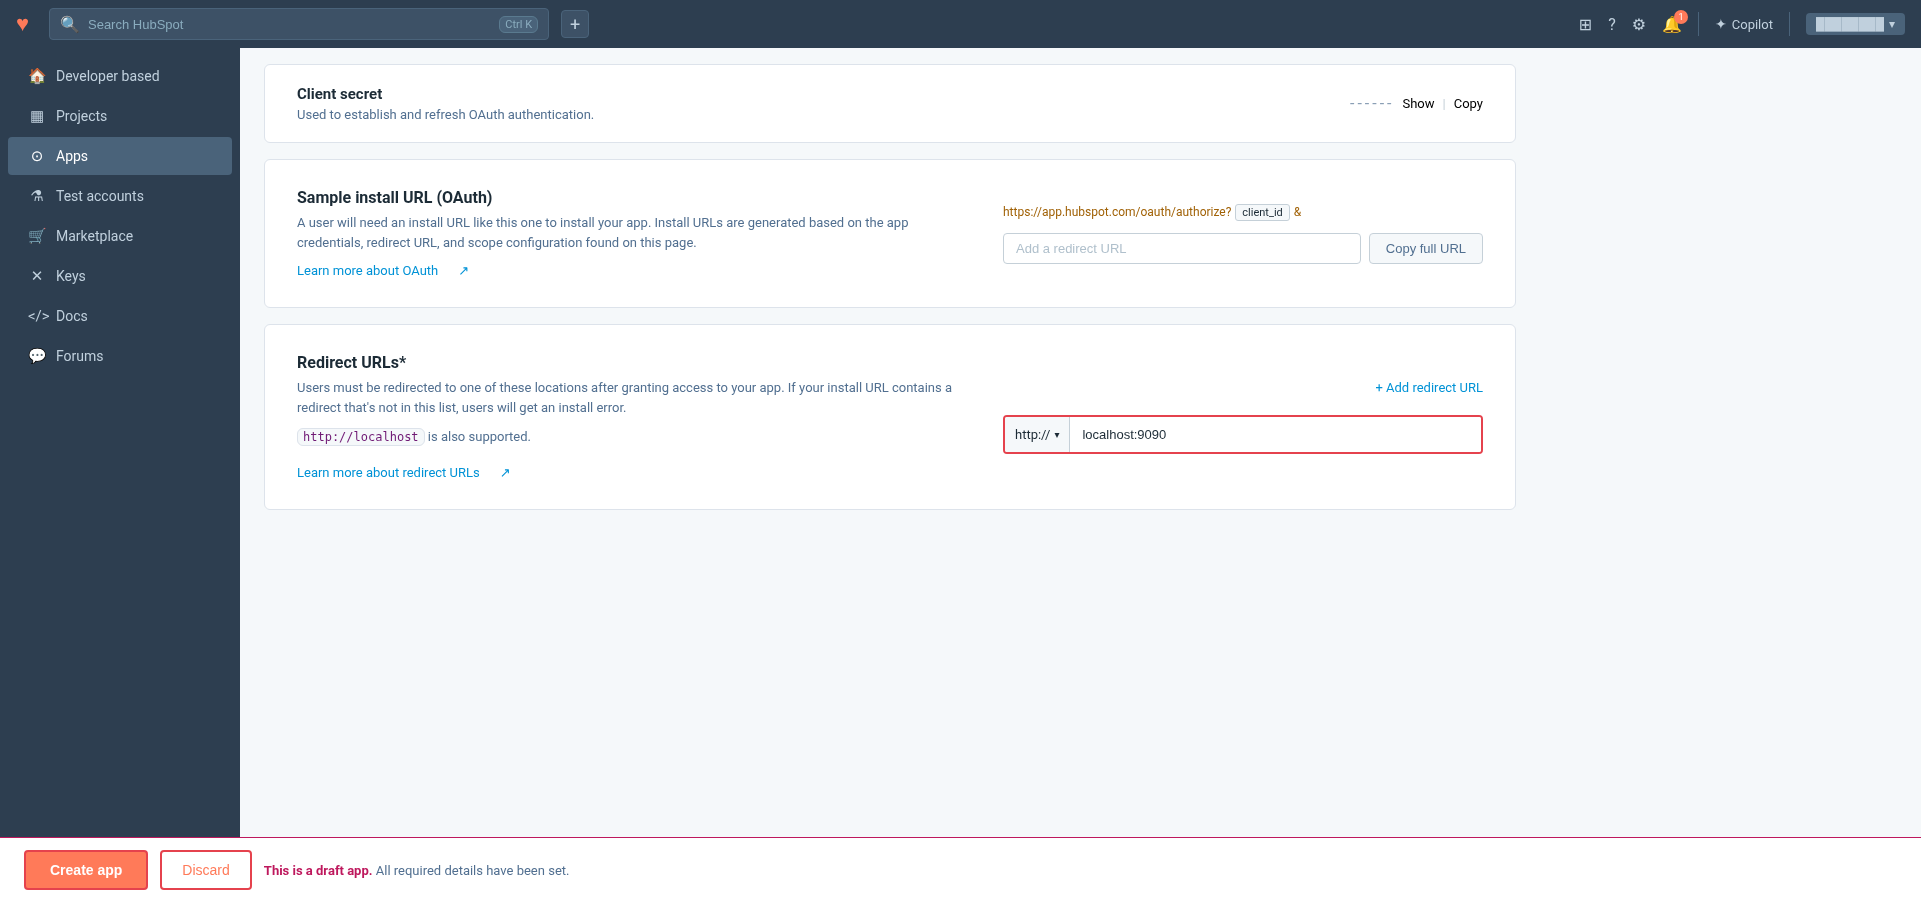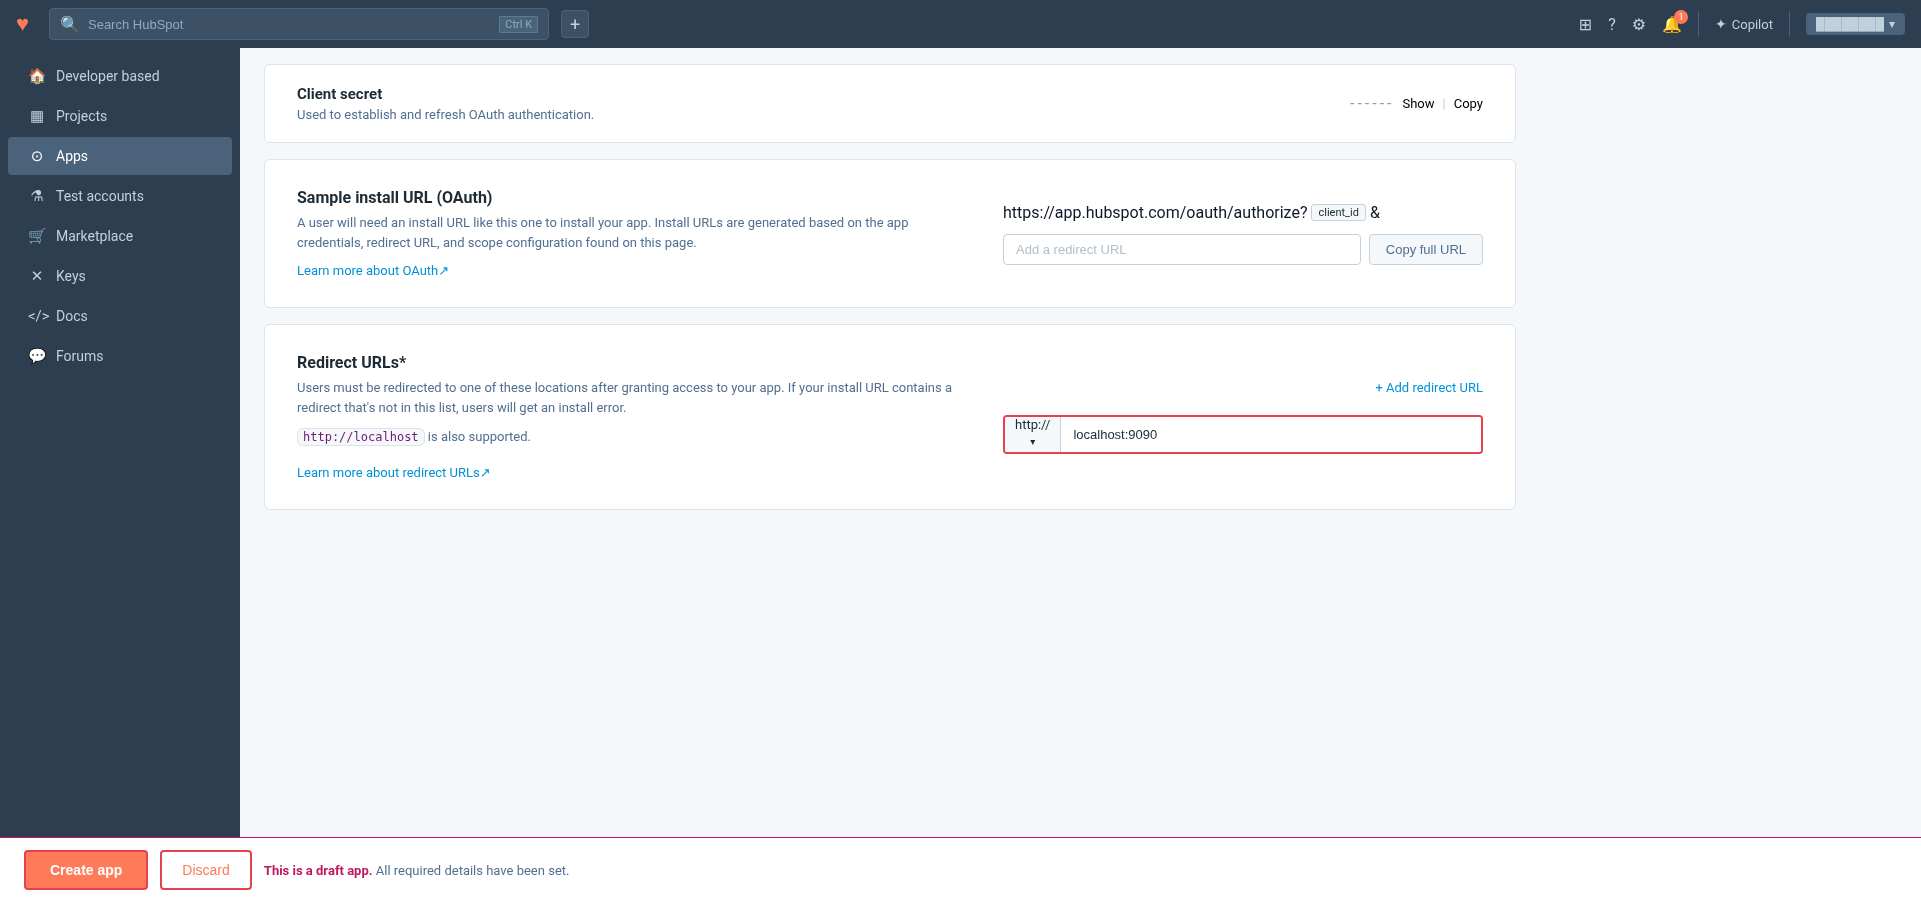--- a/index.html
+++ b/index.html
@@ -36,21 +36,21 @@
       color: #c0d0dd;
       font-size: 13px;
       flex: 1;
     }
     .topnav-search input::placeholder { color: #8aacbe; }
     .search-shortcut {
       background: #4a637a;
       color: #8aacbe;
       font-size: 11px;
       padding: 1px 5px;
-      border-radius: 1px;
+      border-radius: 6px;
       border: 1px solid #5a7a8f;
     }
     .topnav-right { margin-left: auto; display: flex; align-items: center; gap: 16px; }
     .topnav-icon { color: #c0d0dd; font-size: 16px; cursor: pointer; position: relative; }
     .topnav-notif { position: relative; }
     .notif-badge {
       position: absolute;
       top: -5px; right: -6px;
       background: #ff7a59;
       color: white;
@@ -157,21 +157,21 @@
       line-height: 1.5;
       margin-bottom: 8px;
     }
     .card-link {
       color: #0092d6;
       font-size: 13px;
       cursor: pointer;
       text-decoration: none;
       display: inline-flex;
       align-items: center;
-      gap: 0;
+      gap: 20px;
     }
 
     
     .secret-row {
       display: flex;
       align-items: center;
       justify-content: space-between;
       padding: 20px 32px;
     }
     .secret-left { }
@@ -184,21 +184,21 @@
 
     
     .oauth-url-display {
       display: flex;
       align-items: center;
       gap: 4px;
       font-size: 12px;
       color: #516f90;
       flex-wrap: wrap;
     }
-    .oauth-url-text { font-size: 16px; color: #0f172a; }
+    .oauth-url-text { font-size: 12px; color: #a16207; }
     .oauth-badge {
       border: 1px solid #c5d0d8;
       color: #1c2b36;
       font-size: 11px;
       padding: 1px 6px;
       border-radius: 3px;
       background: #f5f8fa;
     }
 
     .oauth-input-row {
@@ -252,21 +252,20 @@
       display: flex;
       align-items: center;
       padding: 0 10px;
       border-right: 1px solid #c5d0d8;
       background: #f5f8fa;
       font-size: 13px;
       color: #1c2b36;
       cursor: pointer;
       gap: 4px;
       white-space: nowrap;
-      flex-direction: column;
     }
     .redirect-url-input {
       flex: 1;
       border: none;
       outline: none;
       padding: 10px 12px;
       font-size: 13px;
       color: #1c2b36;
       background: #fff;
     }

